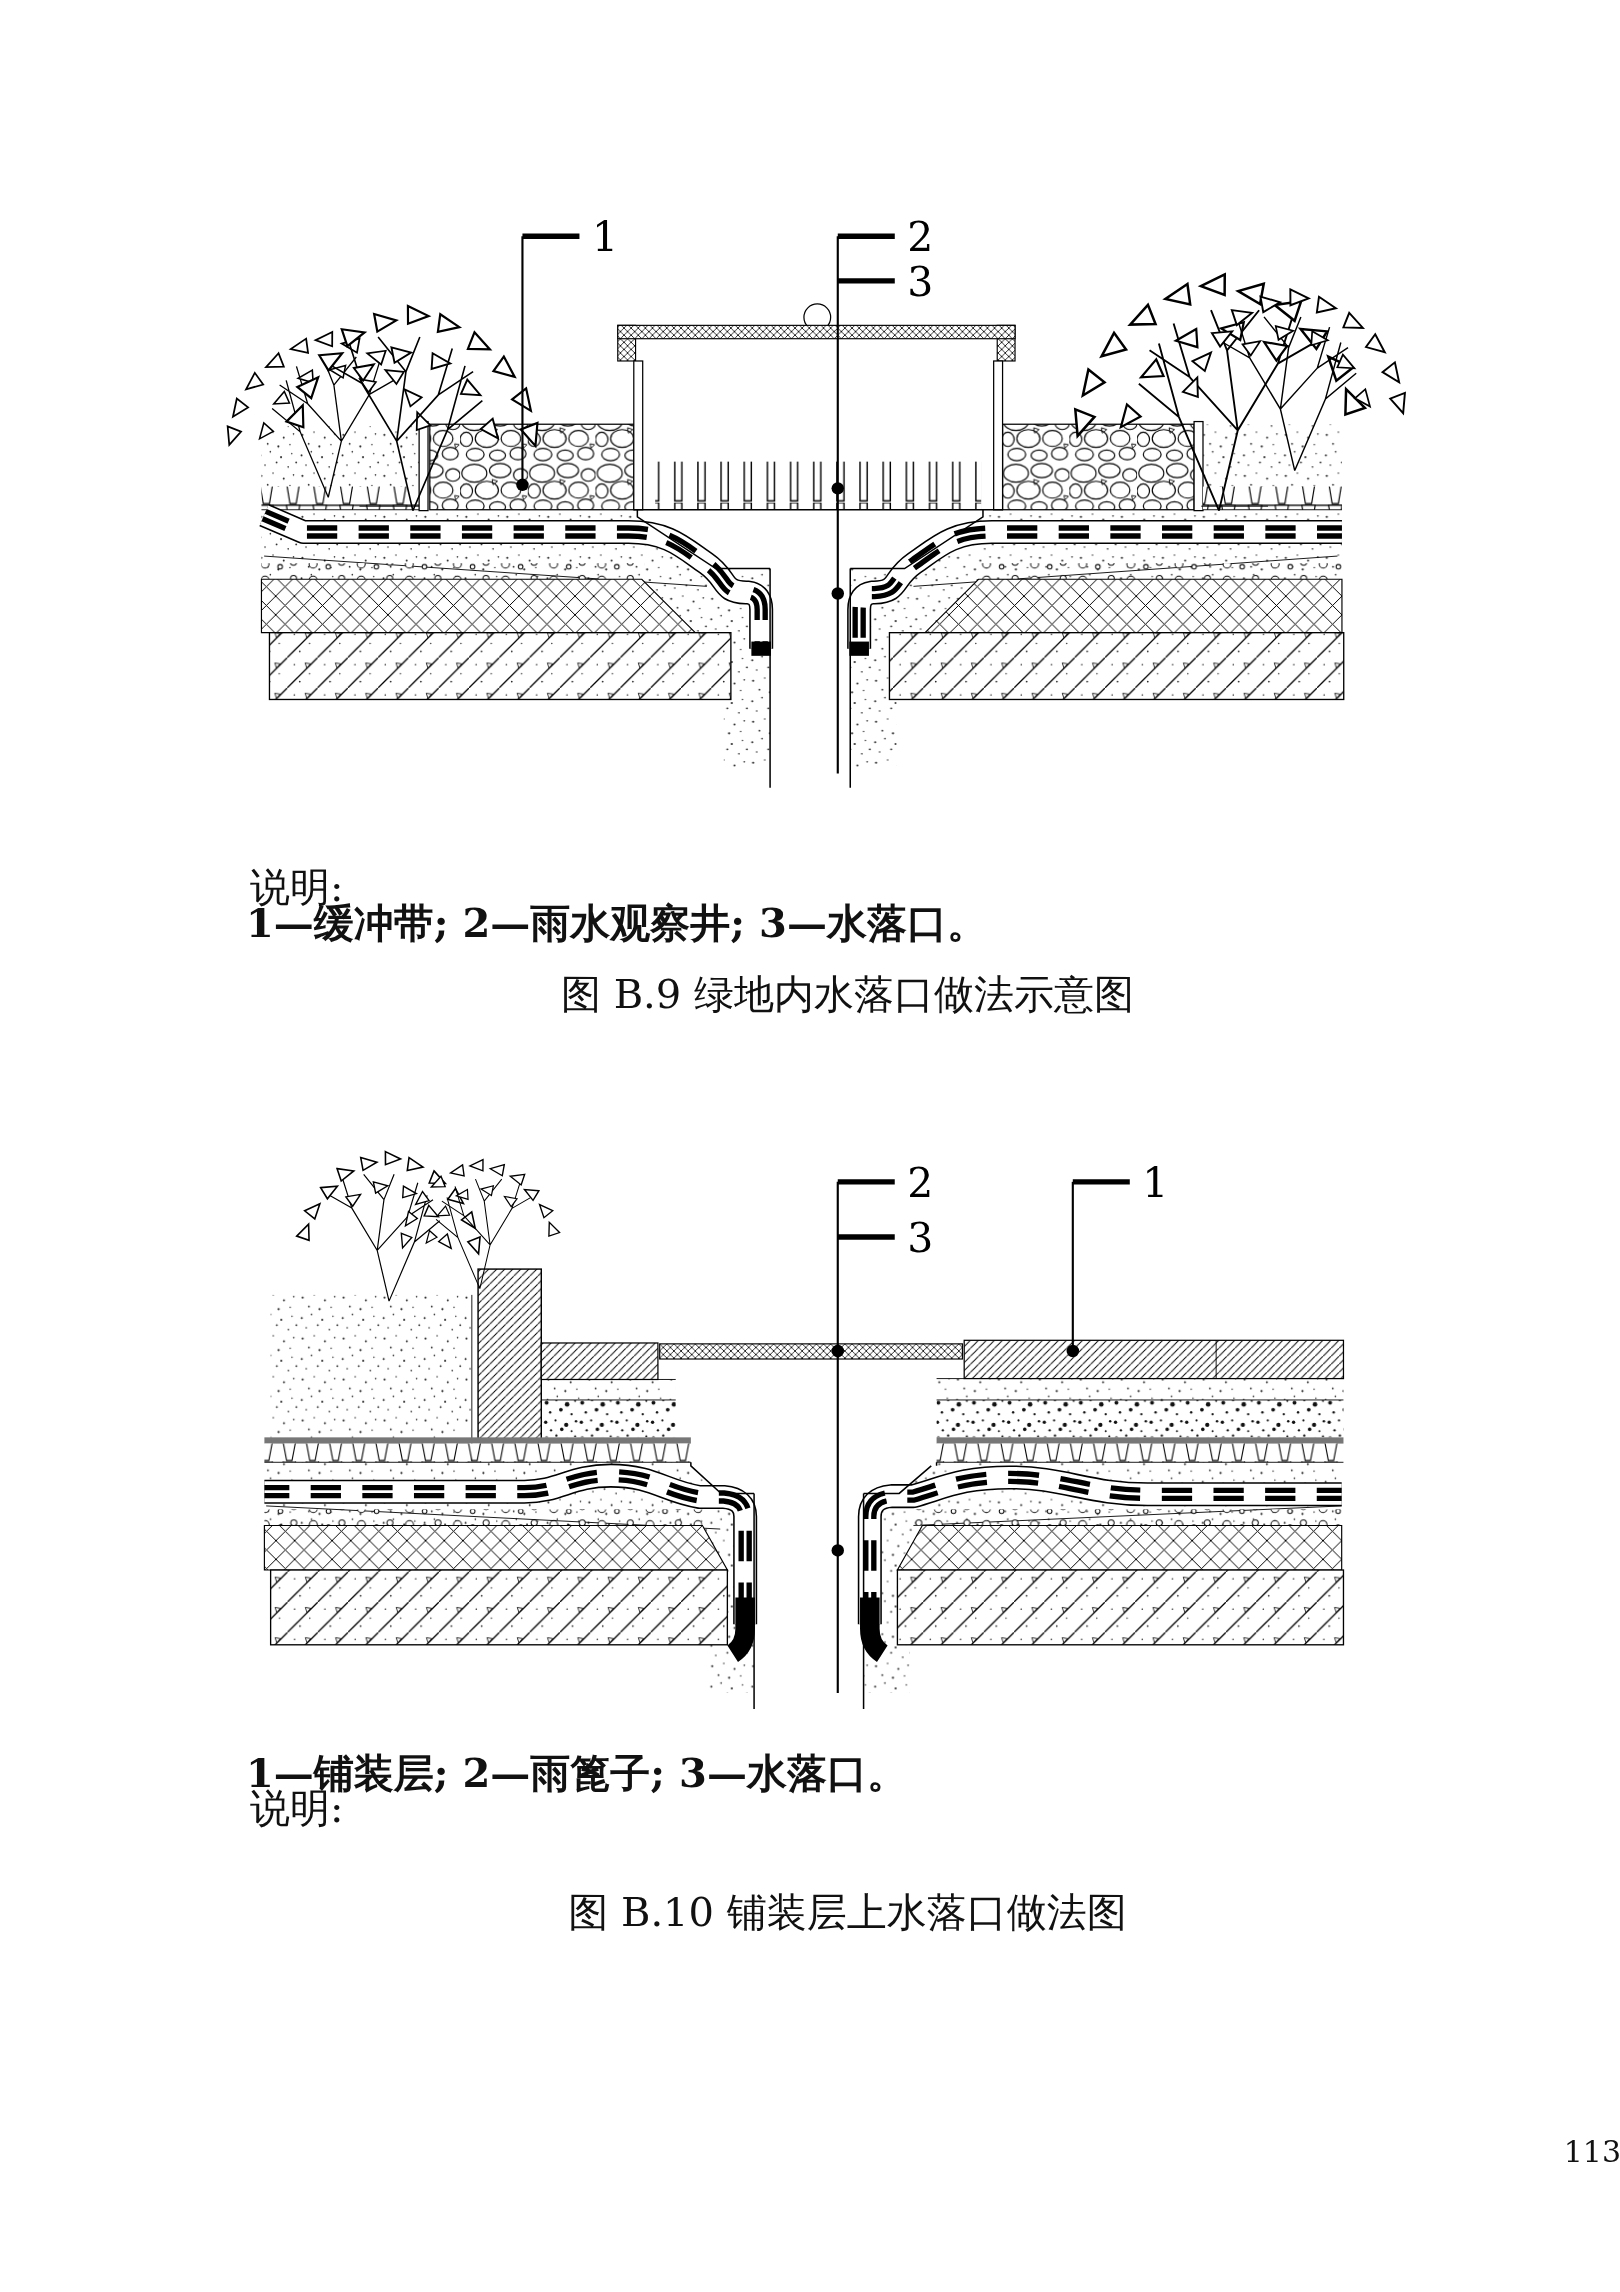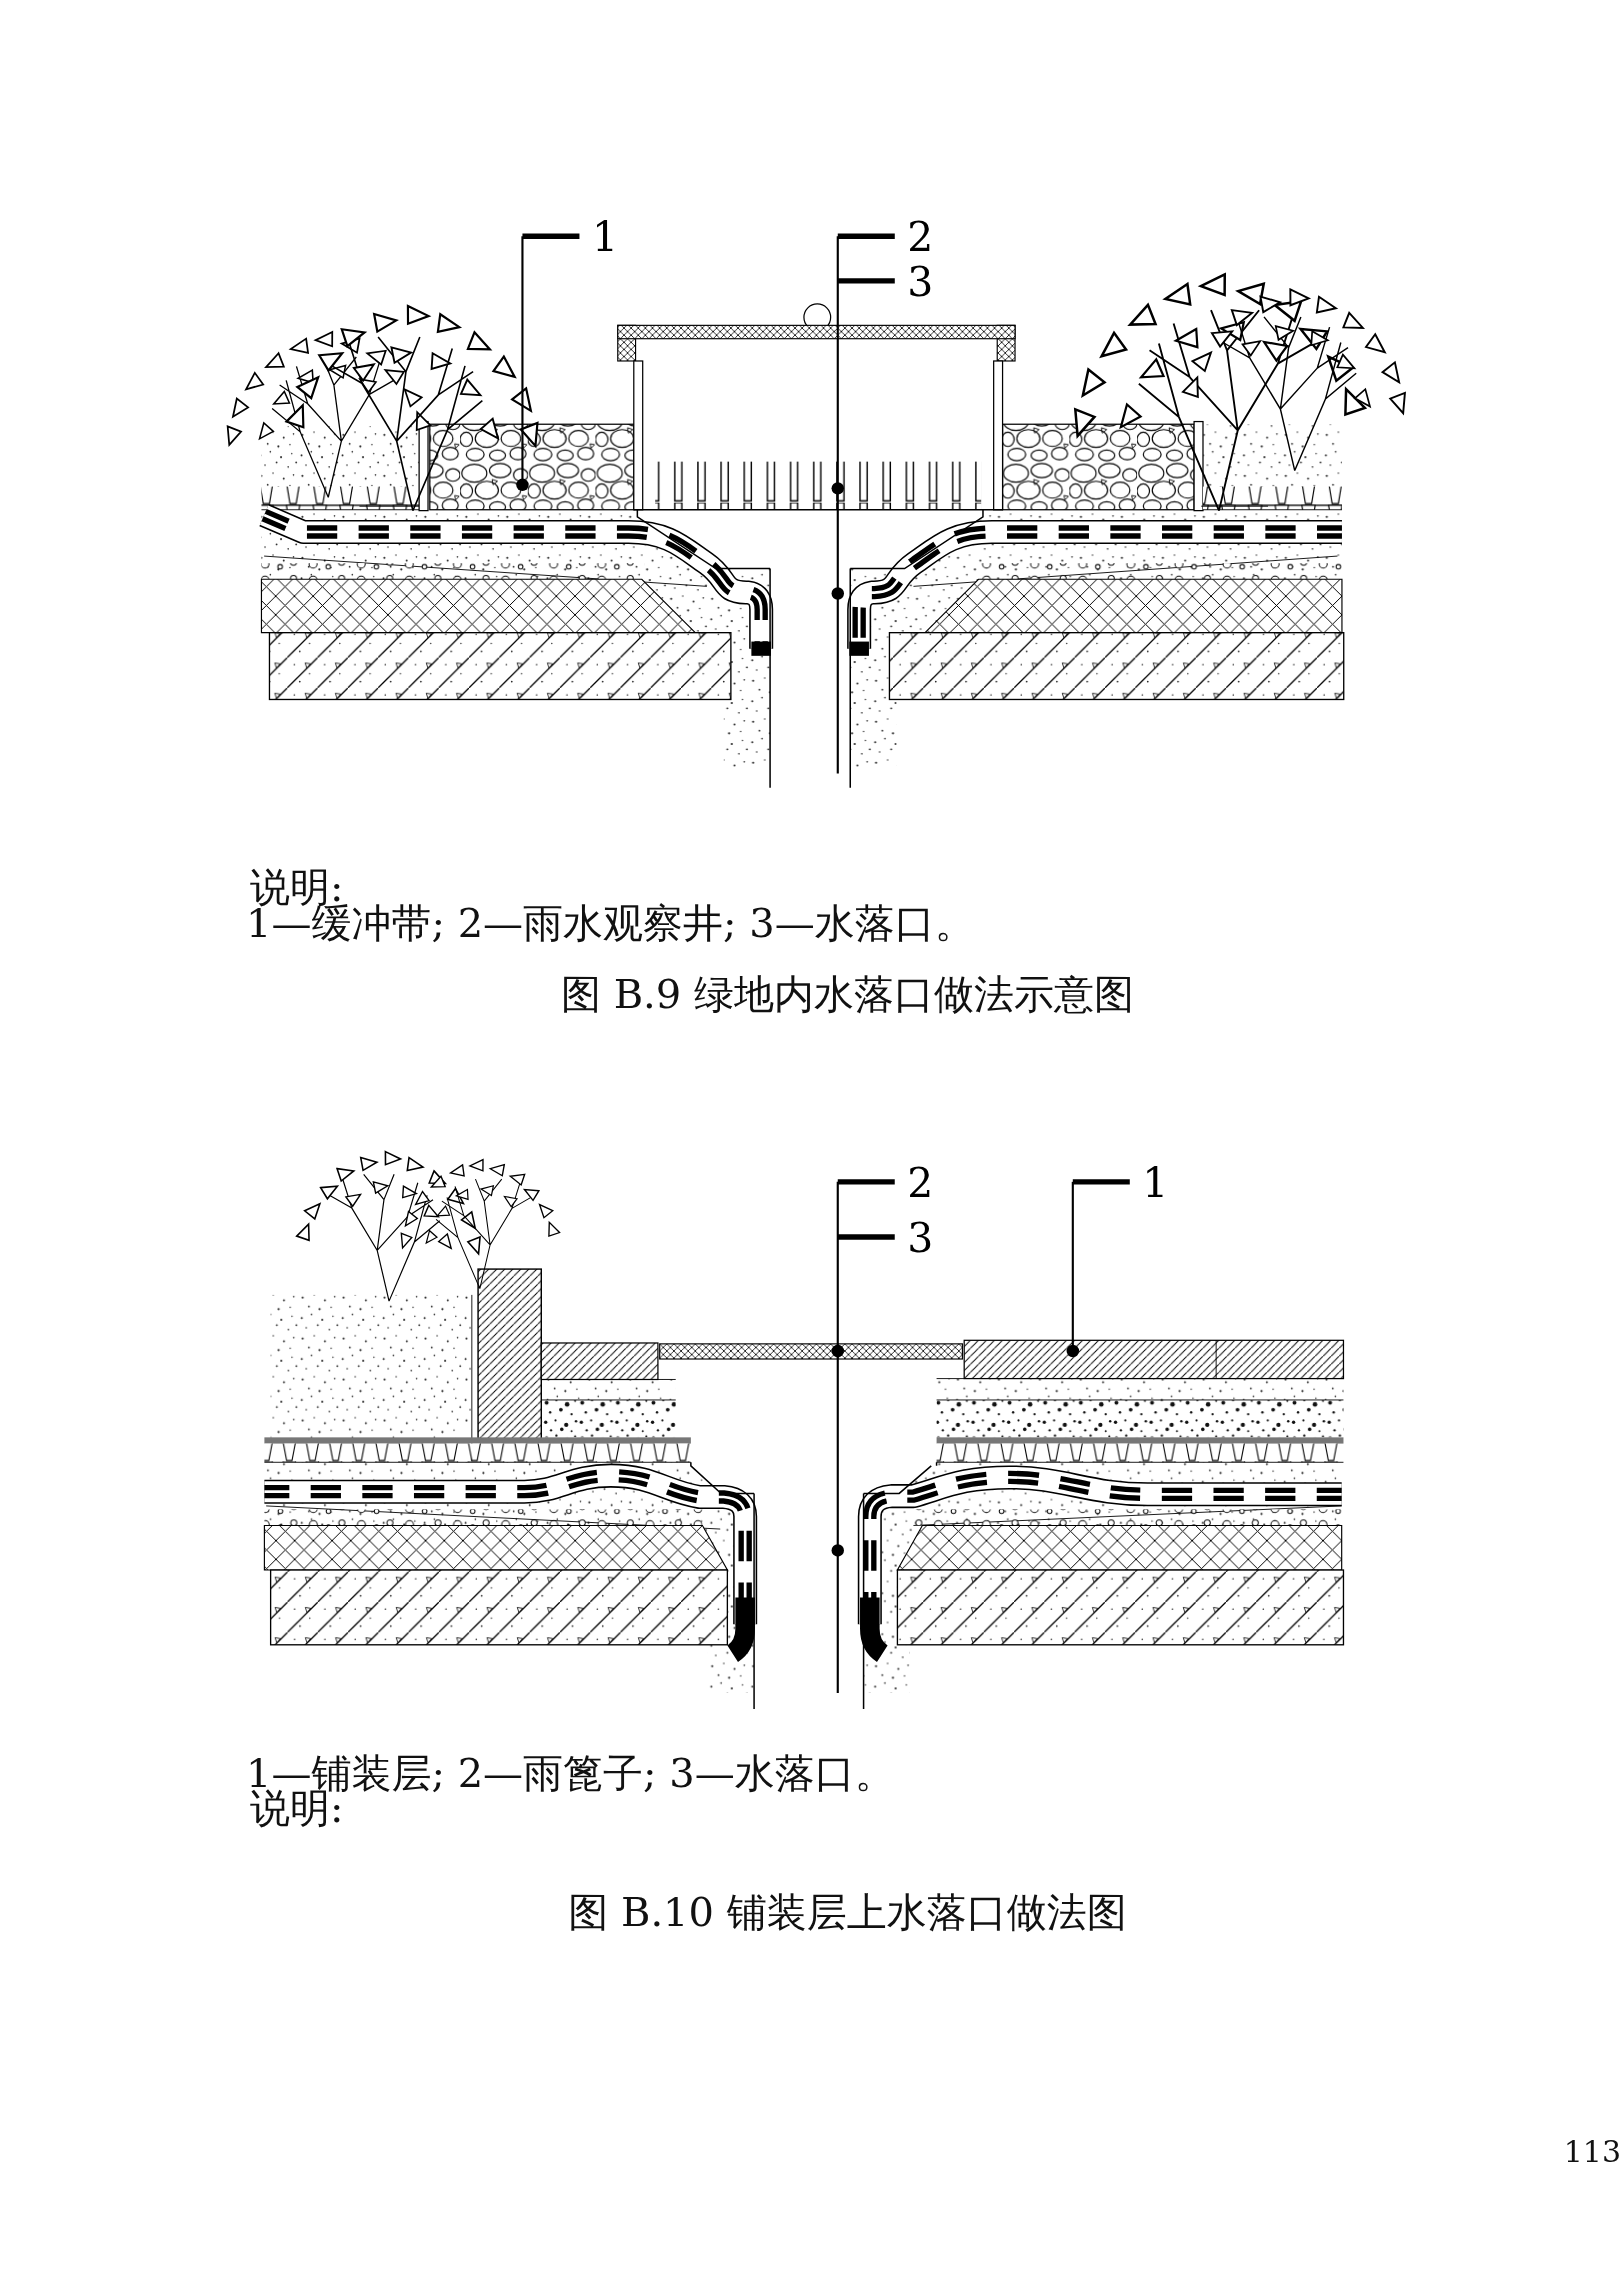--- a/index.html
+++ b/index.html
@@ -1,21 +1,21 @@
 <!DOCTYPE html>
 <html style="font-size:14.3px"><head>
 <meta charset="utf-8">
 <style>
   html,body{margin:0;padding:0;background:#e8e8e8;}
   .page{position:relative;width:1621px;height:2293px;background:#ffffff;overflow:hidden;
         font-family:"DejaVu Serif","Liberation Serif",serif;color:#111;}
   .page svg{overflow:visible;}
   .txt{position:absolute;white-space:pre;line-height:1.15;}
   .note{left:250px;font-size:40px;margin-top:40px;}
-  .legend{left:246px;font-size:40px;}
+  .legend{left:246px;font-size:40px;font-weight:bold;}
   .caption{left:0;width:100%;text-align:center;font-size:40px;margin-left:37px;}
   .pageno{left:0;width:100%;text-align:right;font-size:30px;top:2135px;}
   
   .lw{fill:#fff;stroke:#000;stroke-width:1.4;}
   .ln{fill:none;stroke:#000;stroke-width:1.7;}
   .thin{fill:none;stroke:#000;stroke-width:1;}
   .m1{fill:none;stroke:#000;stroke-width:27;stroke-linejoin:round;}
   .m2{fill:none;stroke:#fff;stroke-width:23.5;stroke-linejoin:round;}
   .m3{fill:none;stroke:#000;stroke-width:15;stroke-dasharray:34 24;stroke-dashoffset:6;}
   .m4{fill:none;stroke:#fff;stroke-width:3;}

